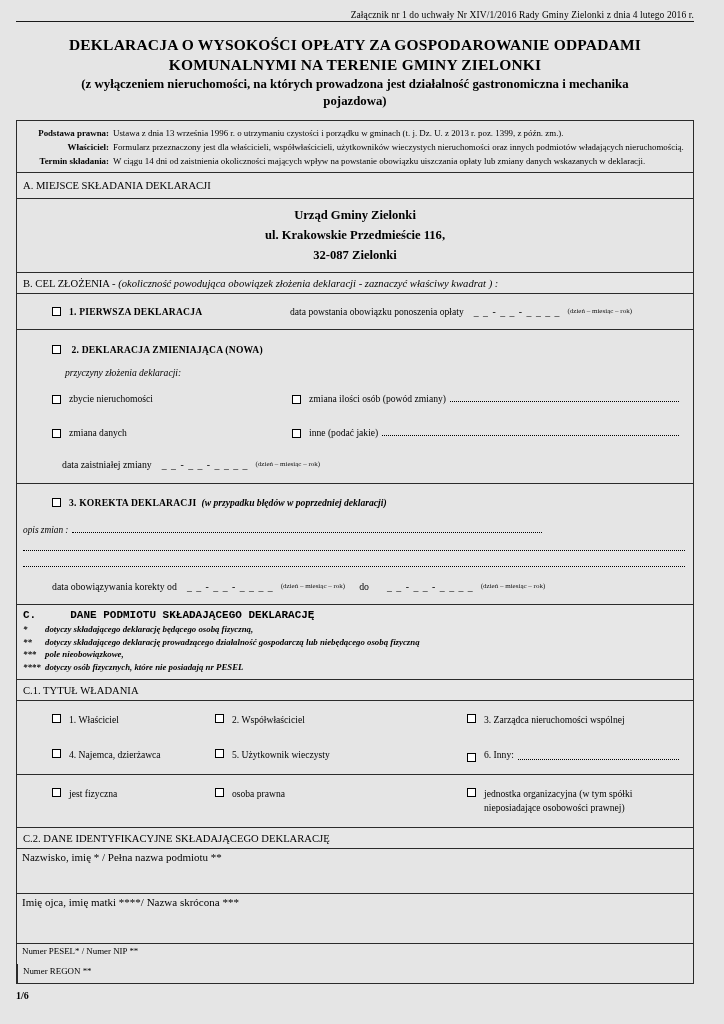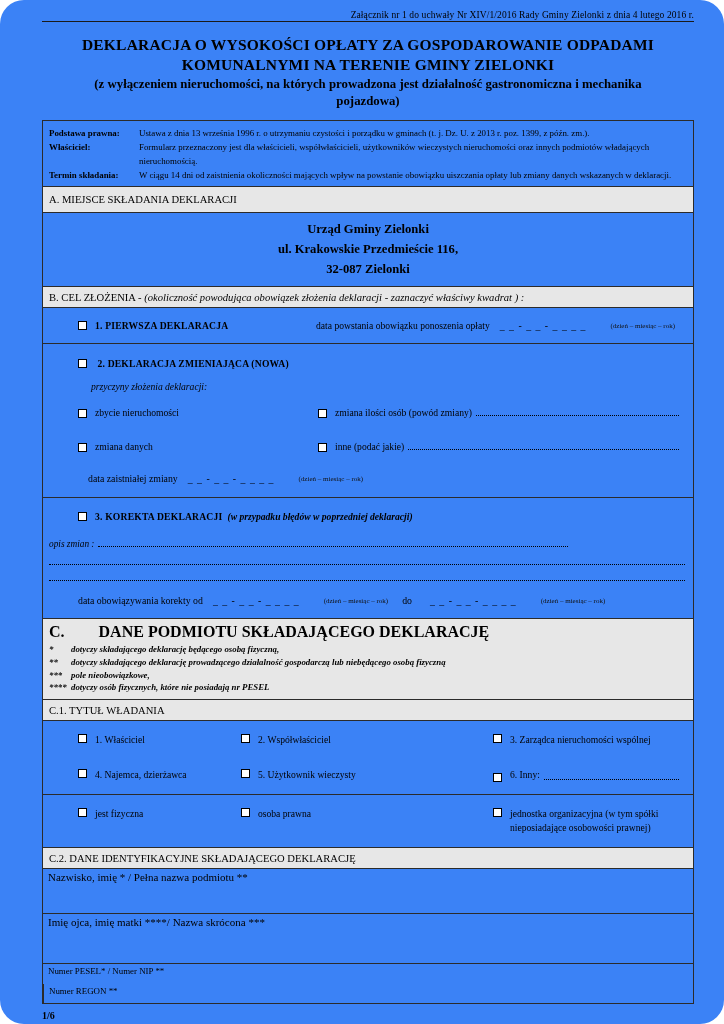--- a/index.html
+++ b/index.html
@@ -2,21 +2,21 @@
 <html lang="pl" style="--bar-bg: #e7e7e7;"><head>
 <meta charset="utf-8">
 <style>
   * { margin:0; padding:0; box-sizing:border-box; }
   html,body { background:#fff; }
   body {
     width:724px; height:1024px; margin:0 auto;
     font-family:"Liberation Serif","DejaVu Serif",serif;
     color:#000; font-size:10px; overflow:hidden;
   }
-  .page { position:relative; width:724px; height:1024px; padding:10px 30px 0 42px; background:#3b82f6;border-radius:24px; }
+  .page { position:relative; width:724px; height:1024px; padding:10px 30px 0 16px; background:#e5e5e5; }
 
   
   .top-note{
     text-align:right; font-size:9.5px; letter-spacing:.1px;
     border-bottom:1.6px solid #1a1a1a; padding-bottom:1px;
   }
 
   
   .title-block{ margin-top:13px; text-align:center; font-weight:bold; }
   .title-line{ font-size:15.5px; line-height:1.32; letter-spacing:.2px; }
@@ -28,38 +28,38 @@
   .bar{
     background:var(--bar-bg,#e7e7e7); font-weight:normal; font-size:10.6px;
     padding:4px 6px 3px 6px; line-height:1.25;
   }
   .bar-a{ padding:6px 6px 5px 6px; }
   .bar-b .it{ font-style:italic; }
 
   
   .legal{ display:grid; grid-template-columns:86px 1fr; column-gap:4px;
           padding:5px 5px 4px 6px; font-size:8.9px; line-height:1.58; }
-  .legal .lbl{ font-weight:bold; }
+  .legal .lbl{ font-weight:bold;text-align:right; }
 
   
   .address{ text-align:center; font-weight:bold; font-size:12.6px; line-height:1.62; padding:6px 0 6px 0; }
 
   
   .cb{
     display:inline-block; width:9px; height:9px; border:1.1px solid #000;
     background:#fff; flex:none; vertical-align:-1px; margin-right:8px;
   }
   .blbl{ font-weight:bold; font-size:9.6px; letter-spacing:.2px; }
   .rlbl{ font-size:9.6px; }
 
   
   .row-item{ font-size:9.8px; }
   .item1{ display:flex; align-items:center; padding:12px 8px 12px 35px; }
   .item1 .grp{ display:flex; align-items:center; width:238px; flex:none; }
-  .date-ph{ letter-spacing:1px; margin:0 24px 0 10px; white-space:nowrap; }
+  .date-ph{ letter-spacing:1px; margin:0 7px 0 10px; white-space:nowrap; }
   .date-hint{ font-size:7px; color:#111; white-space:nowrap; }
 
   .item2{ padding:14px 8px 13px 35px; }
   .przyczyny{ font-style:italic; font-size:9.6px; margin:12px 0 0 13px; }
   .grid2{ display:grid; grid-template-columns:240px 1fr; row-gap:23px; margin-top:15px; }
   .grid2 .cell{ display:flex; align-items:flex-end; padding-right:4px; }
   .grid2 .cell .lab{ white-space:nowrap; }
   .fill{ flex:1 1 auto; border-bottom:1.2px dotted #000; margin:0 2px 2px 4px; min-width:20px; }
   .date-line{ display:flex; align-items:center; margin-top:21px; font-size:9.8px; }
   .date-line .dl-label{ margin-left:10px; }
@@ -68,21 +68,21 @@
   .item3 .head{ display:flex; align-items:center; padding-left:29px; }
   .item3 .head .it{ font-style:italic; font-weight:bold; font-size:9.6px; margin-left:5px; }
   .opis-line{ display:flex; align-items:flex-end; margin-top:17px; font-style:italic; font-size:9.3px; }
   .opis-line .fill{ flex:0 0 auto; width:470px; }
   .dotline{ border-bottom:1.2px dotted #000; height:15px; margin-top:1px; }
   .item3 .date-line{ padding-left:29px; margin-top:14px; }
   .item3 .do-lbl{ margin:0 8px 0 14px; }
 
   
   .c-head{ background:var(--bar-bg,#e7e7e7); padding:4px 6px 5px 6px; }
-  .c-title{ font-weight:bold; font-size:16px; }
+  .c-title{ font-weight:bold; font-size:11px;font-family:Liberation Mono, monospace; }
   .c-title .letter{ margin-right:34px; }
   .c-notes{ margin-top:2px; }
   .note{ display:grid; grid-template-columns:22px 1fr; font-weight:bold; font-style:italic;
          font-size:8.8px; line-height:1.45; }
 
   
   .c1-grid{ display:grid; grid-template-columns:163px 252px 1fr; padding:12px 6px 12px 35px; row-gap:21px; }
   .opt{ display:flex; align-items:flex-start; font-size:9.6px; padding-right:6px; }
   .opt .cb{ margin-top:1px; }
   .opt .lab{ line-height:1.45; }

